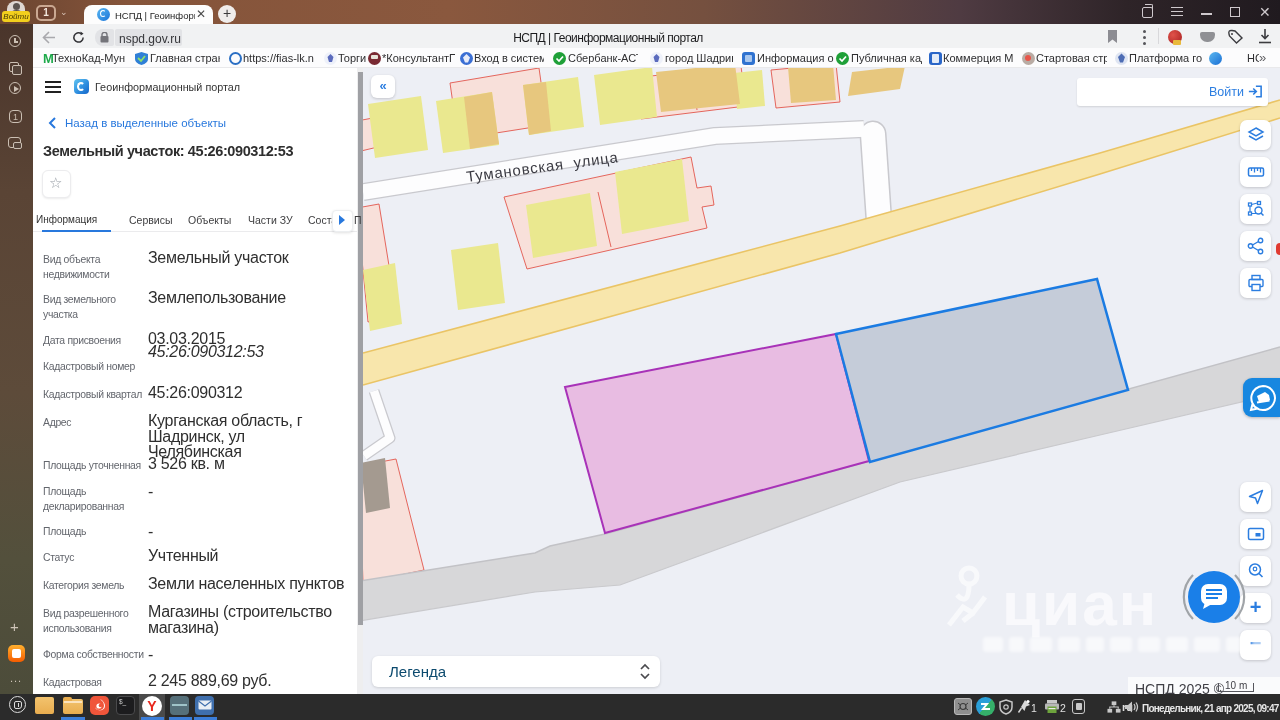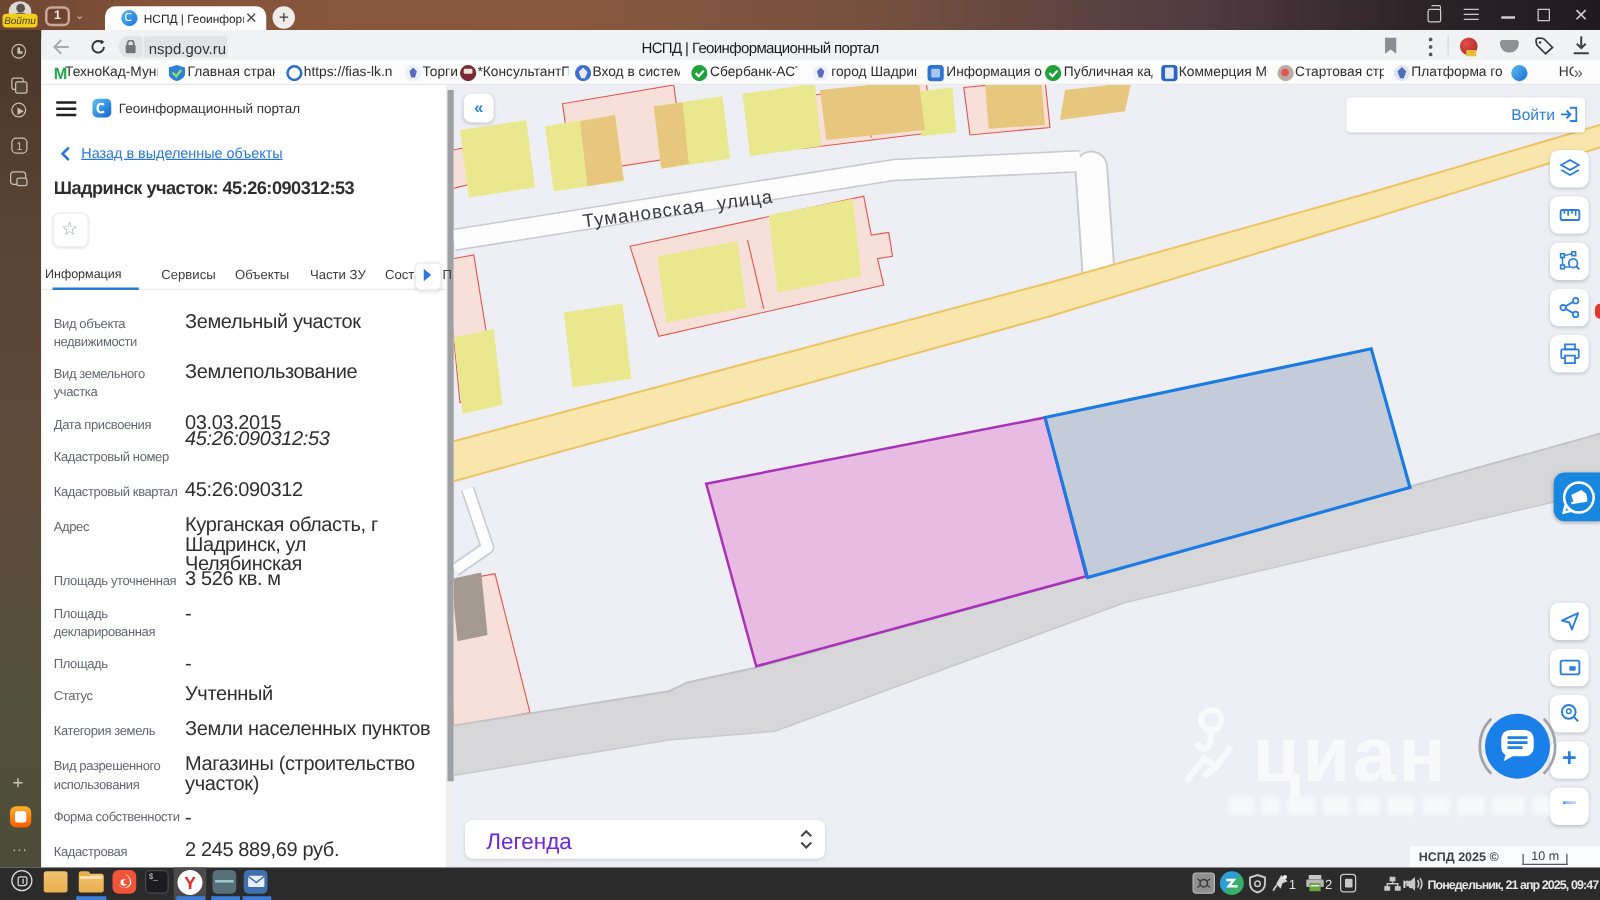--- a/index.html
+++ b/index.html
@@ -163,23 +163,23 @@
 <div class="abs" style="left:45px;top:86px;width:16px;height:2.2px;background:#212121;"></div>
 <div class="abs" style="left:45px;top:91px;width:16px;height:2.2px;background:#212121;"></div>
 
 <div class="abs" style="left:74px;top:79px;width:15px;height:15px;border-radius:4px;background:linear-gradient(135deg,#62c4f0 0%,#2f8fe0 55%,#1565c8 100%);"></div>
 <div class="abs" style="left:77px;top:82px;width:8px;height:9px;border:2px solid #fff;border-right-color:transparent;border-radius:50%;"></div>
 <div class="abs" style="left:95px;top:81px;font-size:10.8px;color:#333;">Геоинформационный портал</div>
 
 <svg class="abs" style="left:48px;top:117px;" width="8" height="12" viewBox="0 0 8 12">
     <path d="M7 1 L2 6 L7 11" stroke="#2878dd" stroke-width="2" fill="none"></path>
   </svg>
-<div class="abs" style="left:65px;top:117px;font-size:11.5px;color:#2878dd;text-decoration:underline;">Назад в выделенные объекты</div>
-
-<div class="abs" style="left:43px;top:143px;font-size:14.5px;letter-spacing:-0.4px;font-weight:bold;color:#2e2e2e;">Шадринск участок: 45:26:090312:53</div>
+<div class="abs" style="left:65px;top:117px;font-size:11.5px;color:#2878dd;">Назад в выделенные объекты</div>
+
+<div class="abs" style="left:43px;top:143px;font-size:14.5px;letter-spacing:-0.4px;font-weight:bold;color:#2e2e2e;">Земельный участок: 45:26:090312:53</div>
 
 <div class="abs" style="left:42px;top:170px;width:29px;height:28px;border:1px solid #ececee;border-radius:6px;background:#fff;box-shadow:0 1px 2px rgba(0,0,0,0.08);"></div>
 <div class="abs" style="left:49px;top:174px;font-size:15px;color:#9aa0a8;">☆</div>
 
 <div class="abs" style="left:33px;top:231px;width:324px;height:1px;background:#ebebed;"></div>
 <div class="abs" style="left:36px;top:214px;font-size:10px;color:#333;text-align:right;">Информация</div>
 <div class="abs" style="left:129px;top:214px;font-size:10.5px;color:#3d3d3f;">Сервисы</div>
 <div class="abs" style="left:188px;top:214px;font-size:10.5px;color:#3d3d3f;">Объекты</div>
 <div class="abs" style="left:248px;top:214px;font-size:10.5px;color:#3d3d3f;">Части ЗУ</div>
 <div class="abs" style="left:308px;top:214px;font-size:10.5px;color:#3d3d3f;width:30px;overflow:hidden;white-space:nowrap;">Состав</div>
@@ -206,21 +206,21 @@
     <div class="abs val" style="top:456px;">3 526 кв. м</div>
   <div class="abs lbl" style="top:484px;">Площадь<br>декларированная</div>
     <div class="abs val" style="top:484px;">-</div>
   <div class="abs lbl" style="top:524px;">Площадь</div>
     <div class="abs val" style="top:524px;">-</div>
   <div class="abs lbl" style="top:550px;">Статус</div>
     <div class="abs val" style="top:548px;">Учтенный</div>
   <div class="abs lbl" style="top:578px;">Категория земель</div>
     <div class="abs val" style="top:576px;">Земли населенных пунктов</div>
   <div class="abs lbl" style="top:606px;">Вид разрешенного<br>использования</div>
-    <div class="abs val" style="top:604px;">Магазины (строительство участок)</div>
+    <div class="abs val" style="top:604px;">Магазины (строительство магазина)</div>
   <div class="abs lbl" style="top:647px;">Форма собственности</div>
     <div class="abs val" style="top:647px;">-</div>
   <div class="abs lbl" style="top:675px;">Кадастровая</div>
     <div class="abs val" style="top:673px;">2 245 889,69 руб.</div>
 </div>
 <style>
   .lbl { left:43px; width:108px; font-size:10.4px; letter-spacing:-0.3px; line-height:15px; color:#63666d; }
   .val { left:148px; width:212px; font-size:16px; letter-spacing:-0.3px; line-height:15.5px; color:#2f2f2f; }
 </style>
 
@@ -366,27 +366,27 @@
   <svg class="abs" style="left:1180px;top:563px;" width="68" height="68" viewBox="0 0 68 68">
     <path d="M13 12 A31 31 0 0 0 13 56" stroke="#a0a4a8" stroke-width="2.2" fill="none"></path>
     <path d="M55 12 A31 31 0 0 1 55 56" stroke="#a0a4a8" stroke-width="2.2" fill="none"></path>
     <circle cx="34" cy="34" r="26" fill="#1a7fe8"></circle>
     <rect x="21" y="21" width="26" height="21" rx="7" fill="#fff"></rect>
     <path d="M25 39 L23 46 L32 41 Z" fill="#fff"></path>
     <path d="M26 27 H42 M26 31 H42 M26 35 H38" stroke="#1a7fe8" stroke-width="2.2"></path>
   </svg>
 
   <div class="abs" style="left:372px;top:656px;width:288px;height:31px;background:#fff;border-radius:6px;box-shadow:0 1px 3px rgba(0,0,0,0.14);"></div>
-  <div class="abs" style="left:389px;top:663px;font-size:18px;color:#6d28d9;">Легенда</div>
+  <div class="abs" style="left:389px;top:663px;font-size:15px;color:#0c4a6e;">Легенда</div>
   <svg class="abs" style="left:638px;top:662px;" width="14" height="19" viewBox="0 0 14 19">
       <path d="M3 7 L7 3 L11 7 M3 12 L7 16 L11 12" stroke="#4a4a4e" stroke-width="1.7" fill="none"></path>
     </svg>
 
   <div class="abs" style="left:1128px;top:677px;width:152px;height:17px;background:rgba(255,255,255,0.72);"></div>
-  <div class="abs" style="left:1135px;top:681px;font-size:10px;color:#3f3f45;font-weight:bold;">НСПД 2025 ©</div>
+  <div class="abs" style="left:1135px;top:681px;font-size:14px;color:#3f3f45;">НСПД 2025 ©</div>
   <div class="abs" style="left:1218px;top:683px;width:36px;height:9px;border-left:1px solid #55565c;border-right:1px solid #55565c;border-bottom:1px solid #55565c;"></div>
   <div class="abs" style="left:1225px;top:680px;font-size:10px;color:#3f3f45;">10 m</div>
 </div>
 <style>
   .mbtn { width:31px;height:30px;background:#fff;border-radius:7px;box-shadow:0 1px 3px rgba(0,0,0,0.18); }
   .mbtn svg { margin:6px 0 0 6.5px; }
 </style>
 
 <div class="abs" style="left:0;top:694px;width:1280px;height:26px;background:#2b2b2b;"></div>
 <div id="taskbar">

